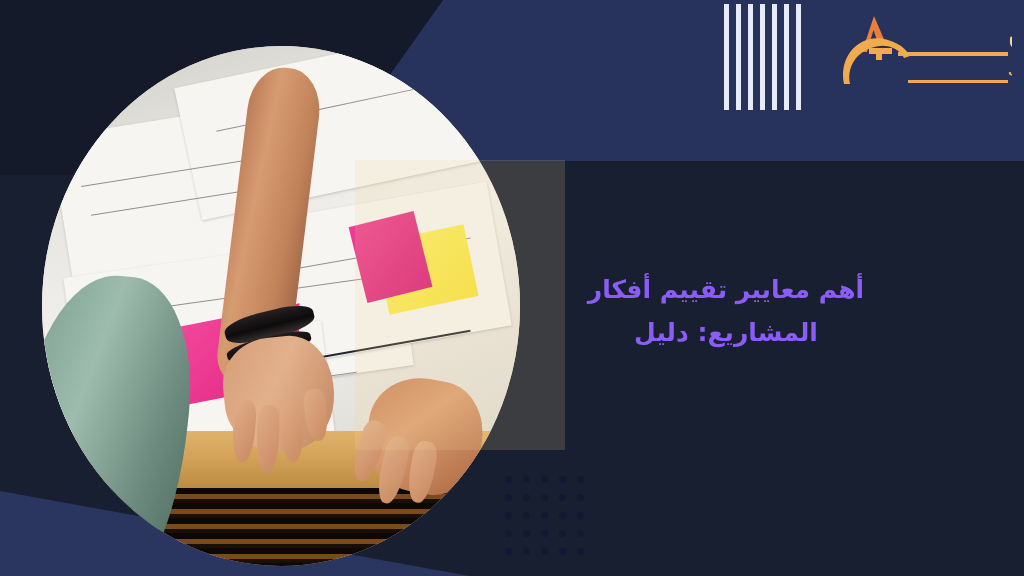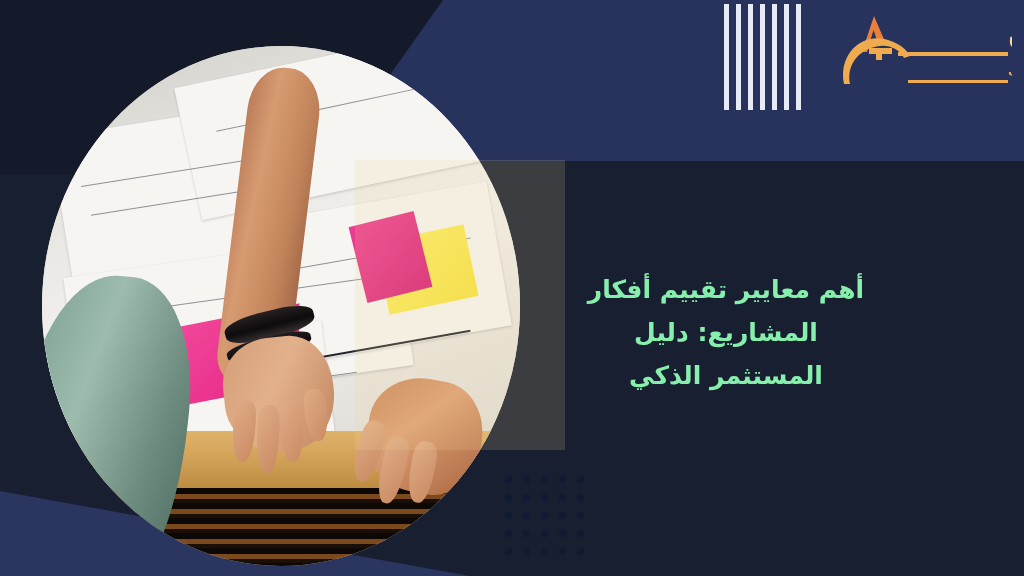--- a/index.html
+++ b/index.html
@@ -166,21 +166,21 @@
   }
   .logo svg { display:block; width:100%; height:100%; }
 
   
   .headline {
     position:absolute;
     left:530px; top:268px;
     width:392px;
     direction:rtl;
     text-align:center;
-    color:#86efac;
+    color:#8b5cf6;
     font-family:"DejaVu Sans", sans-serif;
     font-weight:700;
     font-size:25px;
     line-height:1.72;
     letter-spacing:0px;
   }
 
   
   .dotgrid {
     position:absolute;
@@ -273,21 +273,20 @@
 
       <rect x="62" y="48" width="110" height="4" fill="#f0ab4e"></rect>
 
       <text x="172" y="70" text-anchor="end" direction="rtl" font-family="DejaVu Sans, sans-serif" font-size="11.5" font-weight="bold" fill="#f0ab4e">لخدمات رجال الاعمال</text>
       <rect x="72" y="76" width="100" height="3" fill="#f0ab4e"></rect>
     </svg>
   </div>
 
   <div class="headline">
     <div>أهم معايير تقييم أفكار المشاريع: دليل</div>
-    <div>المستثمر الذكي</div>
   </div>
 
   <div class="dotgrid">
     <i></i>
       <i></i>
       <i></i>
       <i></i>
       <i></i>
     <i></i>
       <i></i>

